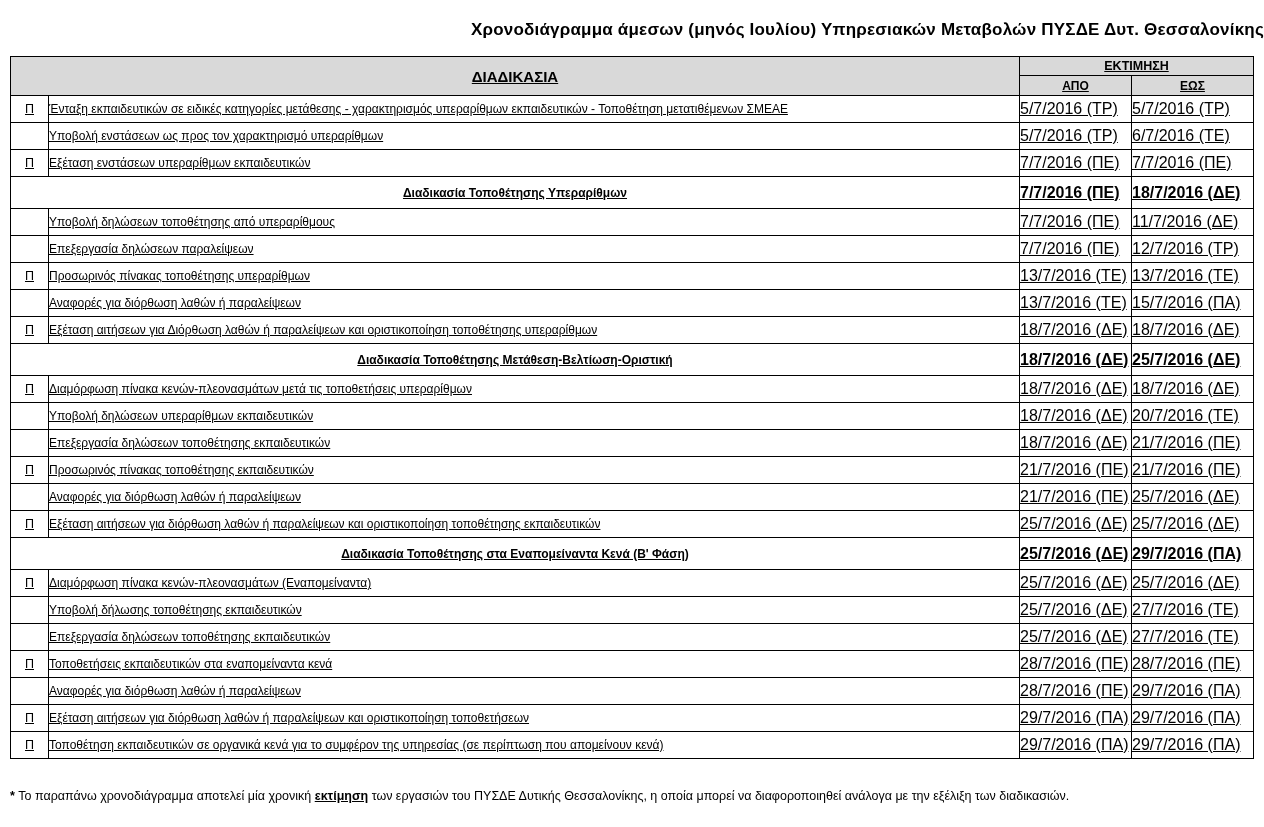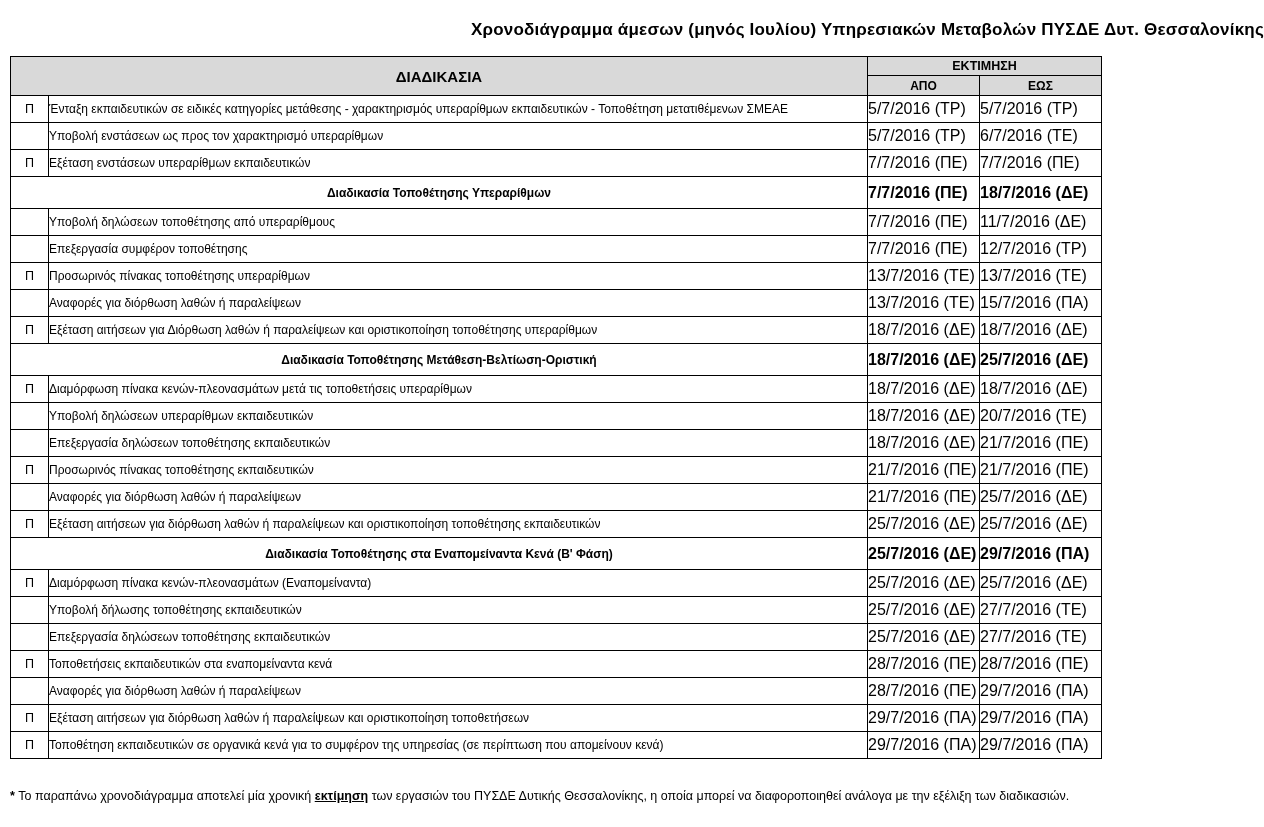--- a/index.html
+++ b/index.html
@@ -13,23 +13,24 @@
   }
   .page-title {
     text-align: right;
     font-weight: bold;
     font-size: 17px;
     margin: 20px 0 16px 10px;
     letter-spacing: 0.2px;
   }
   table.schedule {
     border-collapse: collapse;
-    width: 1092px;
+    width: 1244px;
     margin: 0 10px;
     table-layout: fixed;
+    text-decoration: underline;
   }
   table.schedule col.col-marker { width: 38px; }
   table.schedule col.col-from   { width: 112px; }
   table.schedule col.col-to     { width: 122px; }
   table.schedule th, table.schedule td {
     border: 1px solid #000000;
     padding: 0;
     overflow: hidden;
     white-space: nowrap;
   }
@@ -112,21 +113,21 @@
         <td class="cell-date">18/7/2016 (ΔΕ)</td>
       </tr>
       <tr>
         <td class="cell-marker"></td>
         <td class="cell-proc">Υποβολή δηλώσεων τοποθέτησης από υπεραρίθμους</td>
         <td class="cell-date">7/7/2016 (ΠΕ)</td>
         <td class="cell-date">11/7/2016 (ΔΕ)</td>
       </tr>
       <tr>
         <td class="cell-marker"></td>
-        <td class="cell-proc">Επεξεργασία συμφέρον τοποθέτησης</td>
+        <td class="cell-proc">Επεξεργασία δηλώσεων παραλείψεων</td>
         <td class="cell-date">7/7/2016 (ΠΕ)</td>
         <td class="cell-date">12/7/2016 (ΤΡ)</td>
       </tr>
       <tr>
         <td class="cell-marker">Π</td>
         <td class="cell-proc">Προσωρινός πίνακας τοποθέτησης υπεραρίθμων</td>
         <td class="cell-date">13/7/2016 (ΤΕ)</td>
         <td class="cell-date">13/7/2016 (ΤΕ)</td>
       </tr>
       <tr>

